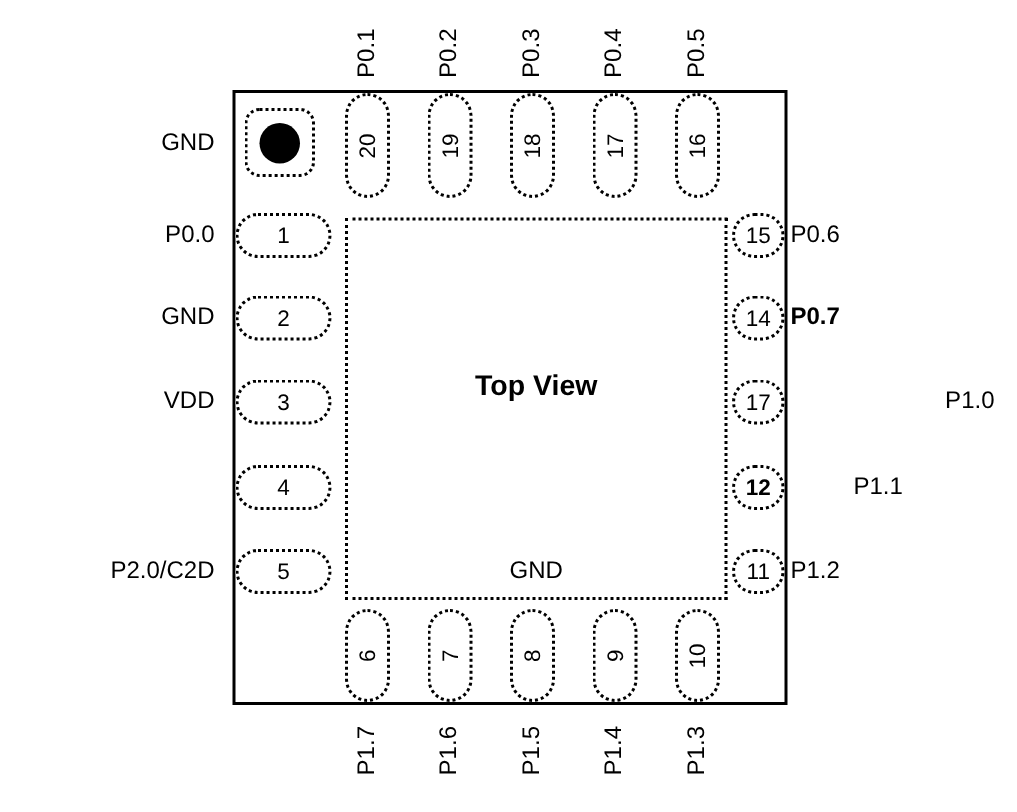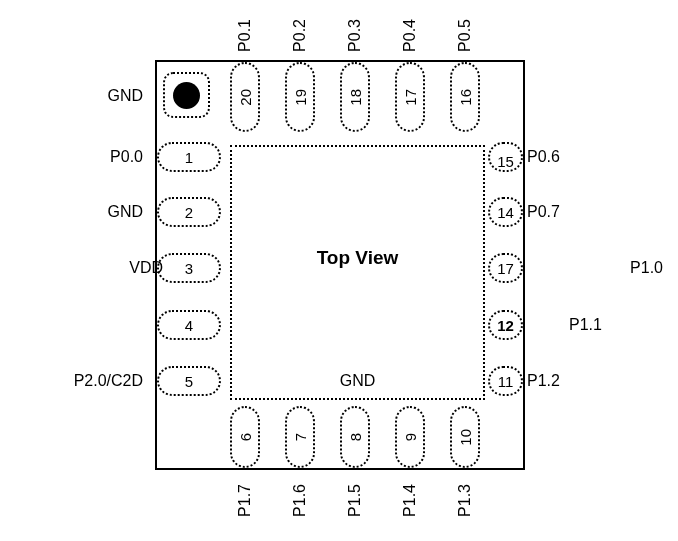--- a/index.html
+++ b/index.html
@@ -77,21 +77,21 @@
   <div class="pin pin-h" style="left:157px;top:253px;width:64px;">
     <span>3</span>
   </div>
   <div class="pin pin-h" style="left:157px;top:310px;width:64px;">
     <span>4</span>
   </div>
   <div class="pin pin-h" style="left:157px;top:366px;width:64px;">
     <span>5</span>
   </div>
 
-  <div class="pin pin-h" style="left:488px;top:142px;width:35px;align-items:flex-end;">
+  <div class="pin pin-h" style="left:488px;top:142px;width:35px;">
     <span>15</span>
   </div>
   <div class="pin pin-h" style="left:488px;top:197px;width:35px;">
     <span>14</span>
   </div>
   <div class="pin pin-h" style="left:488px;top:253px;width:35px;">
     <span>17</span>
   </div>
   <div class="pin pin-h" style="left:488px;top:310px;width:35px;font-weight:bold;">
     <span>12</span>
@@ -128,25 +128,25 @@
   <div class="pin pin-v" style="left:395px;top:406px;height:62px;">
     <span class="vtext">9</span>
   </div>
   <div class="pin pin-v" style="left:450px;top:406px;height:62px;">
     <span class="vtext">10</span>
   </div>
 
   <div class="side-label left-label" style="top:86px;">GND</div>
   <div class="side-label left-label" style="top:147px;">P0.0</div>
   <div class="side-label left-label" style="top:202px;">GND</div>
-  <div class="side-label left-label" style="top:258px;padding-left:20px;">VDD</div>
+  <div class="side-label left-label" style="top:258px;">VDD</div>
   <div class="side-label left-label" style="top:371px;">P2.0/C2D</div>
 
   <div class="side-label right-label" style="top:147px;">P0.6</div>
-  <div class="side-label right-label" style="top:202px;">P0.7</div>
+  <div class="side-label right-label" style="top:202px;font-weight:bold;">P0.7</div>
   <div class="side-label right-label" style="top:258px;text-align:right;">P1.0</div>
   <div class="side-label right-label" style="top:315px;margin-left:42px;">P1.1</div>
   <div class="side-label right-label" style="top:371px;">P1.2</div>
 
   <div class="vlabel vtop" style="left:230px;">
     <span class="vtext">P0.1</span>
   </div>
   <div class="vlabel vtop" style="left:285px;">
     <span class="vtext">P0.2</span>
   </div>

